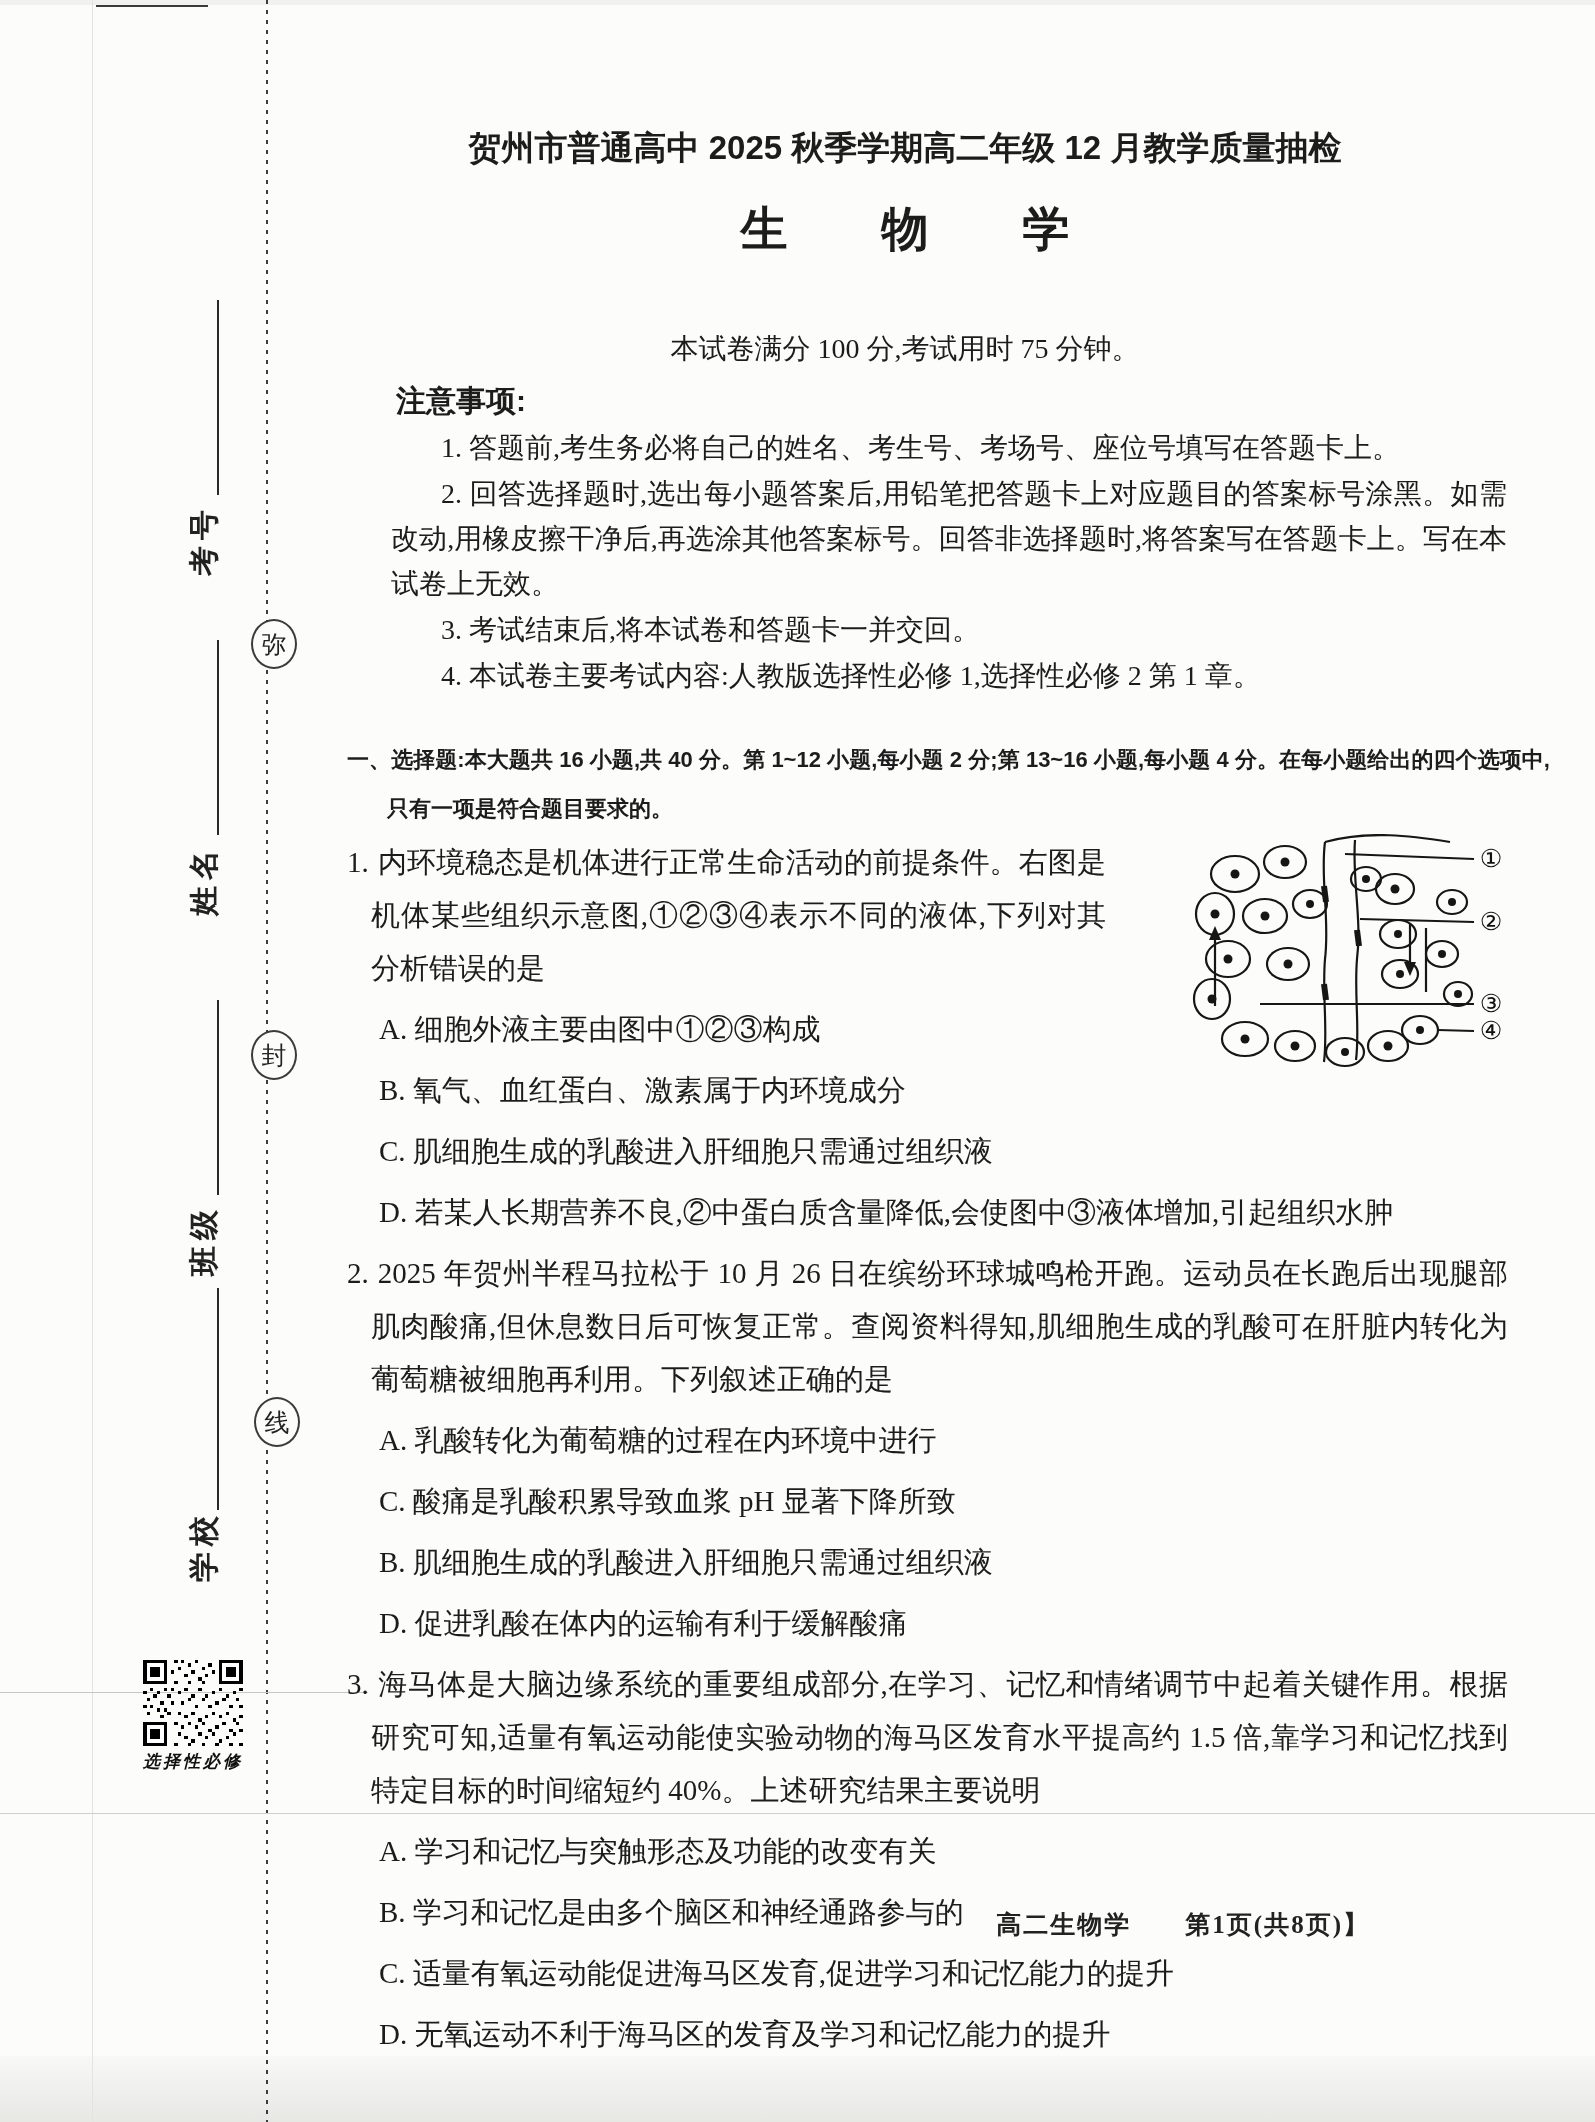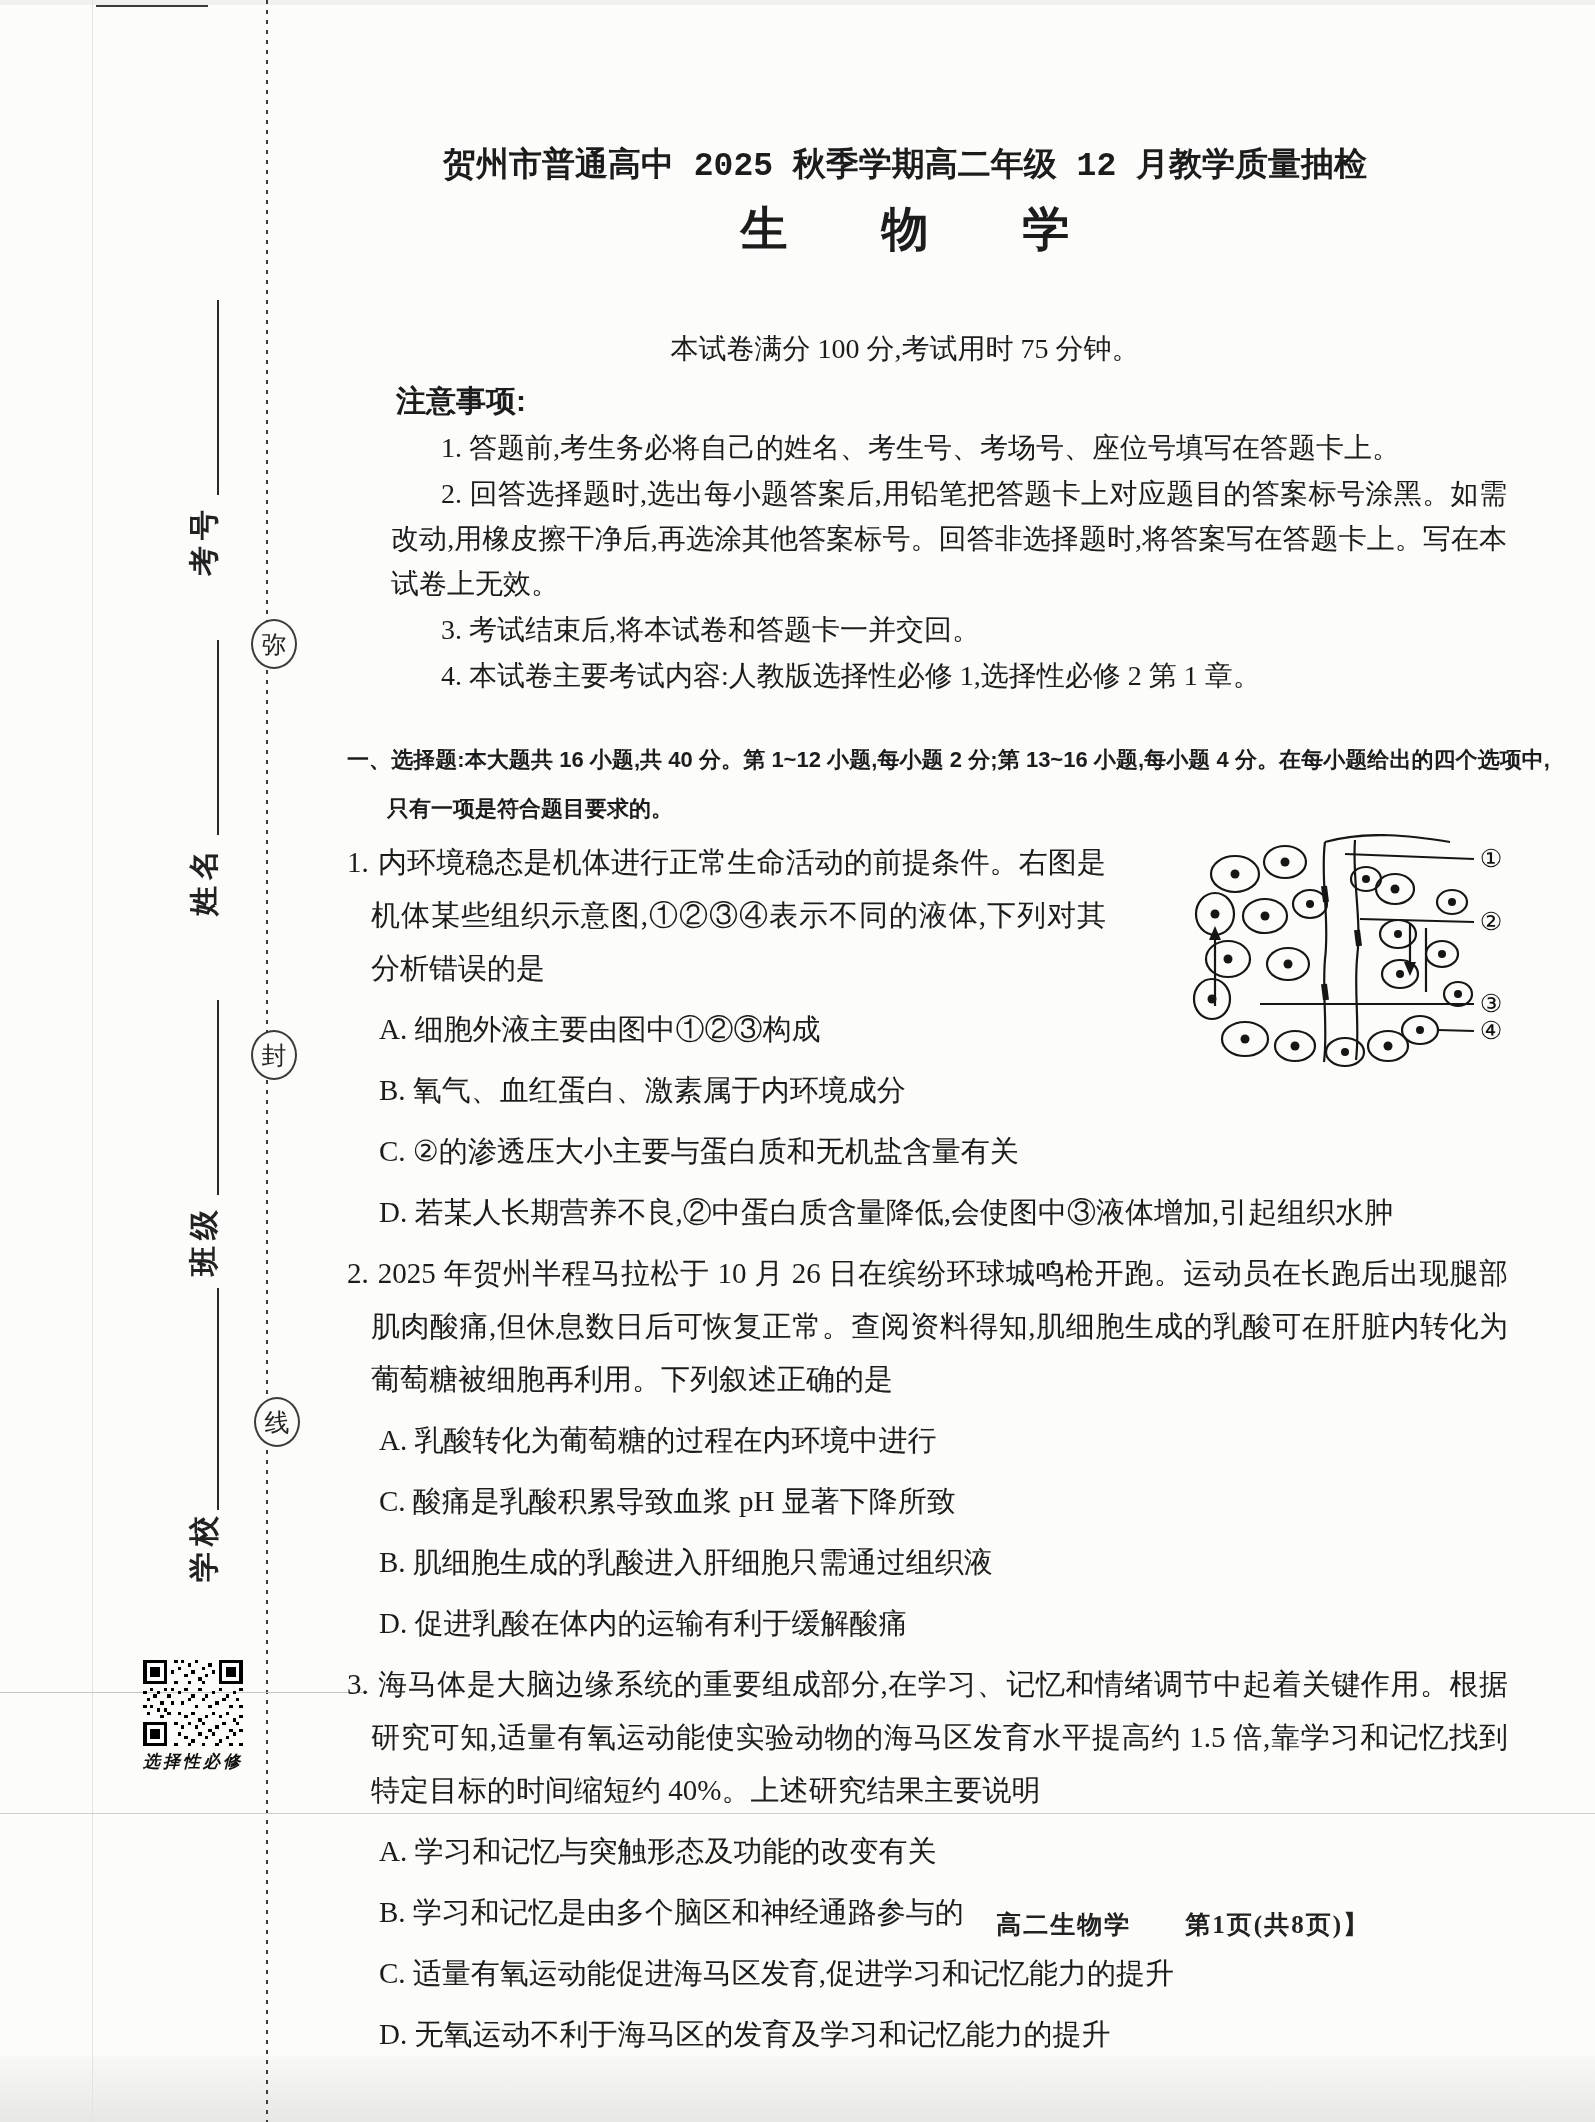--- a/index.html
+++ b/index.html
@@ -21,21 +21,21 @@
         background:#fcfcfa;display:flex;align-items:center;justify-content:center;
         font-size:25px;color:#222;}
   .qr{position:absolute;left:140px;top:1660px;width:106px;height:86px;}
   .qr-caption{position:absolute;left:118px;top:1750px;width:150px;text-align:center;
               font-size:17px;font-weight:700;font-style:italic;letter-spacing:3px;color:#111;}
   .scan-line{position:absolute;height:1px;background:#c6c6c3;}
   .scan-line.margin{left:0;top:1692px;width:368px;}
   .scan-line.main{left:0;top:1813px;width:1595px;background:#cfcfcc;}
   
   .hdr{position:absolute;left:300px;width:1210px;text-align:center;}
-  .title{top:142px;font-family:Liberation Mono, monospace;font-weight:700;font-size:33px;}
+  .title{top:126px;font-family:Liberation Sans, sans-serif;font-weight:700;font-size:33px;}
   .subject{top:198px;font-family:"Liberation Sans","DejaVu Sans",sans-serif;font-weight:700;font-size:47px;}
   .exam-meta{top:330px;font-size:28px;}
   
   .notice{position:absolute;left:390px;top:378px;width:1118px;}
   .notice-heading{font-family:"Liberation Sans","DejaVu Sans",sans-serif;font-weight:700;
                   font-size:30px;line-height:46px;text-indent:6px;}
   .notice-item{margin:1px;font-size:28px;line-height:45px;text-indent:50px;
                text-align:justify;text-justify:inter-ideograph;}
   
   .section-heading{position:absolute;left:347px;top:735px;width:1163px;padding-left:40px;text-indent:-40px;
@@ -289,21 +289,21 @@
           </g>
         </svg>
         <span class="fig-label" style="top:12px;">①</span>
         <span class="fig-label" style="top:75px;">②</span>
         <span class="fig-label" style="top:157px;">③</span>
         <span class="fig-label" style="top:184px;">④</span>
       </div>
       <p class="stem"><span class="qnum">1.</span><span>内环境稳态是机体进行正常生命活动的前提条件。右图是机体某些组织示意图,①②③④表示不同的液体,下列对其分析错误的是</span></p>
       <p class="option">A. 细胞外液主要由图中①②③构成</p>
       <p class="option">B. 氧气、血红蛋白、激素属于内环境成分</p>
-      <p class="option">C. ②的渗透压大小主要与蛋白质和无机盐含量有关</p>
+      <p class="option">C. 肌细胞生成的乳酸进入肝细胞只需通过组织液</p>
       <p class="option">D. 若某人长期营养不良,②中蛋白质含量降低,会使图中③液体增加,引起组织水肿</p>
     </div>
 
     <div class="question">
       <p class="stem"><span class="qnum">2.</span><span>2025 年贺州半程马拉松于 10 月 26 日在缤纷环球城鸣枪开跑。运动员在长跑后出现腿部肌肉酸痛,但休息数日后可恢复正常。查阅资料得知,肌细胞生成的乳酸可在肝脏内转化为葡萄糖被细胞再利用。下列叙述正确的是</span></p>
       <p class="option">A. 乳酸转化为葡萄糖的过程在内环境中进行</p>
       <p class="option">C. 酸痛是乳酸积累导致血浆 pH 显著下降所致</p>
       <p class="option">B. 肌细胞生成的乳酸进入肝细胞只需通过组织液</p>
       <p class="option">D. 促进乳酸在体内的运输有利于缓解酸痛</p>
     </div>

